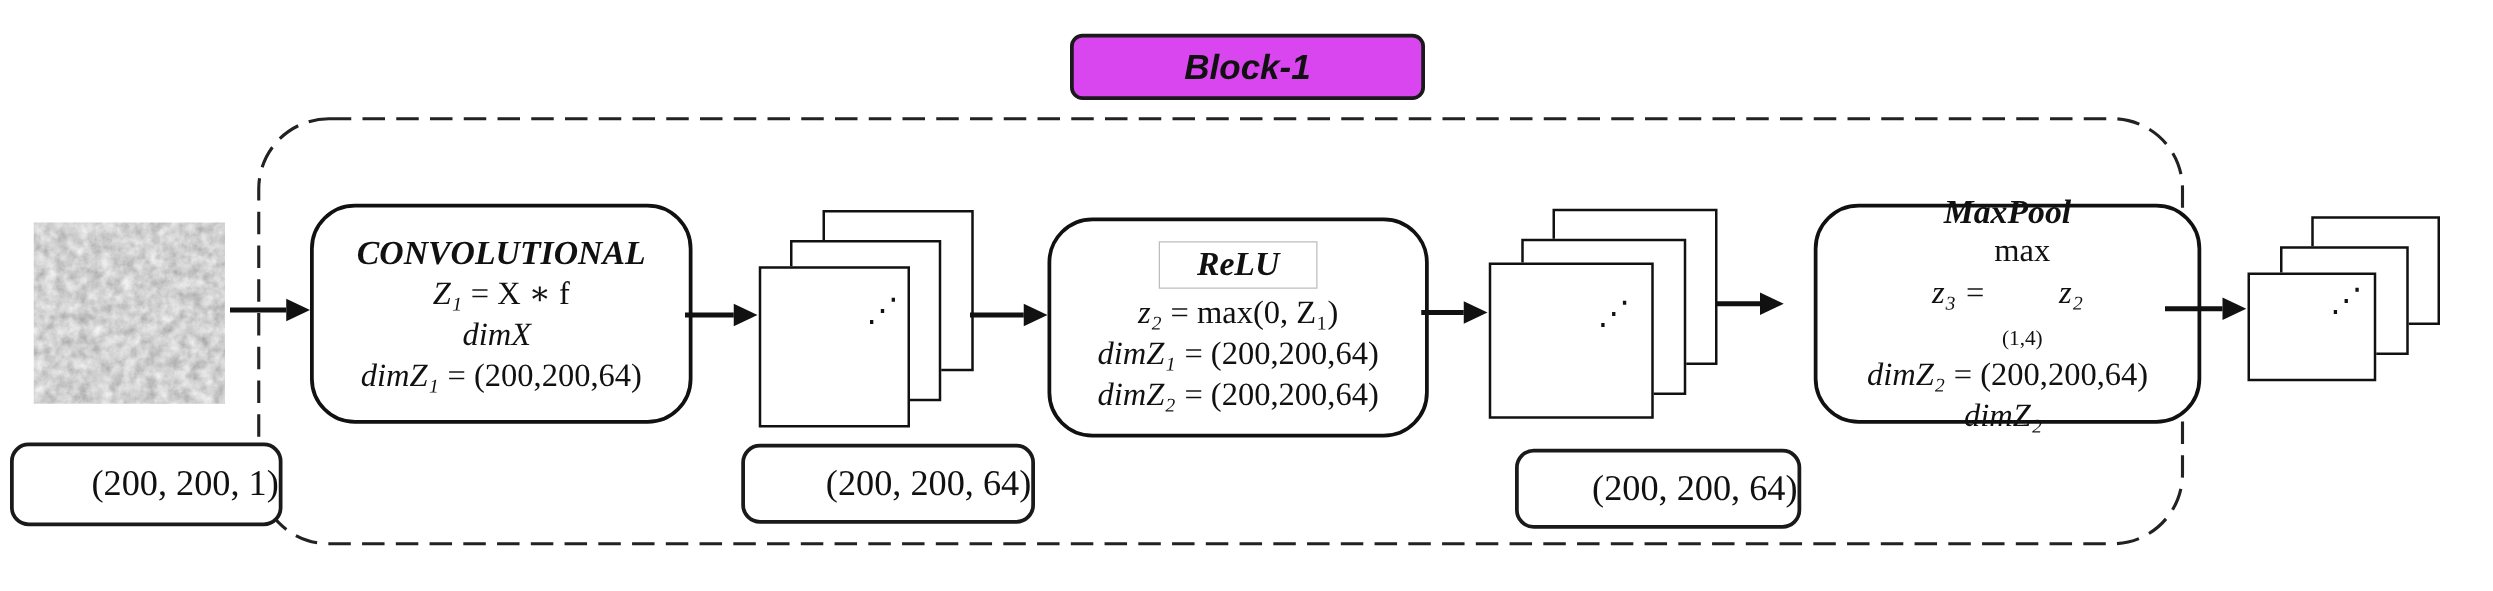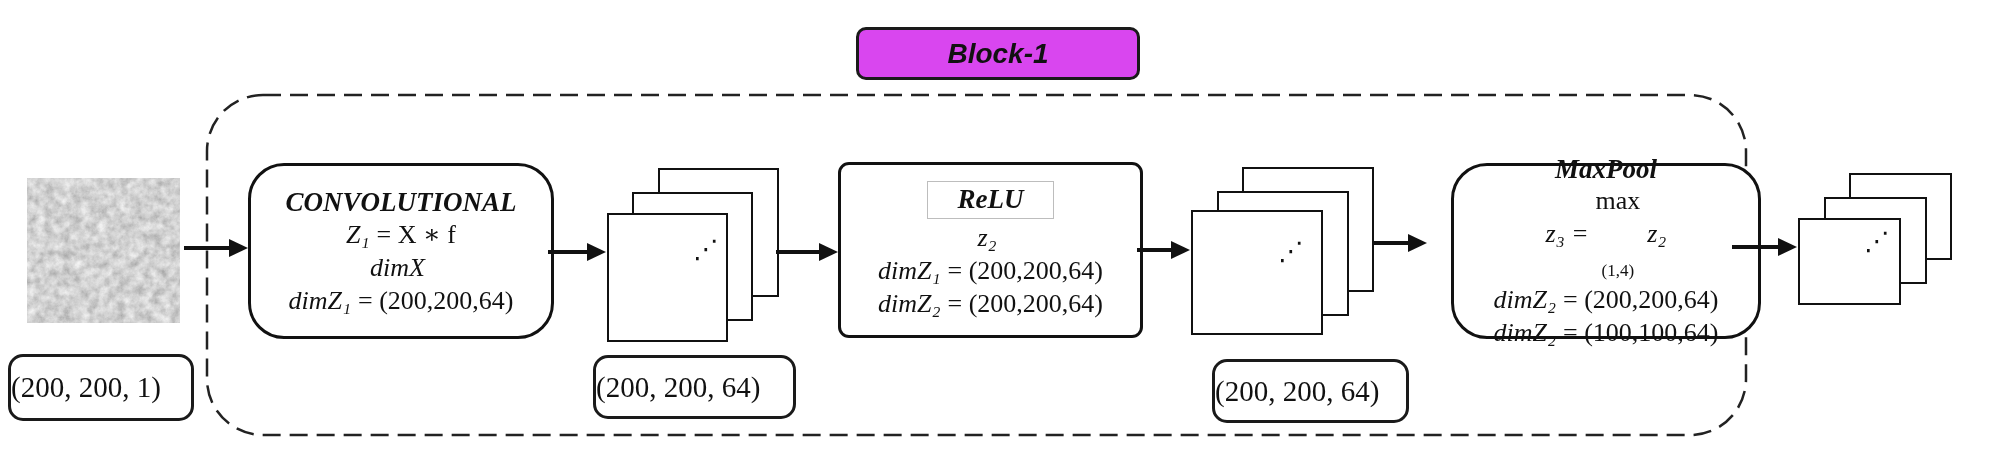--- a/index.html
+++ b/index.html
@@ -19,35 +19,35 @@
     font-family:"Liberation Sans","DejaVu Sans",sans-serif;
     font-weight:bold; font-style:italic; font-size:28px; color:#111;
   }
   
   .dashed-svg { position:absolute; left:205px; top:93px; z-index:1; }
   
   .input-img { position:absolute; left:27px; top:178px; z-index:3; }
   
   .io-label {
     position:absolute; border:3px solid #1a1a1a; border-radius:15px; background:#fff;
-    display:flex; align-items:center; justify-content:flex-start;
-    font-size:29px; z-index:4;
+    display:flex; align-items:center; justify-content:flex-end;
+    font-size:29px; z-index:4;padding-left:32px;
   }
   .io-label.l-input  { left:8px;    top:354px; width:180px; height:61px; }
   .io-label.l-stack1 { left:593px;  top:355px; width:197px; height:58px; }
   .io-label.l-stack2 { left:1212px; top:359px; width:191px; height:58px; }
   .io-label.l-output { left:1778px; top:355px; width:193px; height:60px; }
   
   .layer-box {
     position:absolute; border:3.5px solid #111; border-radius:36px; background:#fff;
     display:flex; flex-direction:column; align-items:center; justify-content:center;
     z-index:4;
   }
   .box-conv    { left:248px;  top:163px; width:300px; height:170px; }
-  .box-relu    { left:838px;  top:162px; width:299px; height:170px;border-radius:11px; }
+  .box-relu    { left:838px;  top:174px; width:299px; height:170px; }
   .box-maxpool { left:1428px; top:163px; width:304px; height:170px;margin-left:23px; }
   .layer-title { font-weight:bold; font-style:italic; font-size:27px; line-height:32px; }
   .relu-title-frame {
     border:1px solid #bdbdbd; padding:1px 30px 3px 30px; margin-bottom:2px;
     display:flex; align-items:center; justify-content:center;
   }
   .eq-line { font-size:26px; line-height:33px; white-space:nowrap; display:flex; align-items:baseline; }
   .lhs { font-style:italic; padding-right:7px; }
   .rhs { font-style:normal; }
   .rhs.it { }
@@ -149,20 +149,21 @@
   <div class="io-label l-stack1">
     <span>(200, 200, 64)</span>
   </div>
 
   <div class="layer-box box-relu">
     <div class="relu-title-frame">
       <span class="layer-title">ReLU</span>
     </div>
     <div class="eq-line">
       <span class="lhs">z₂</span>
+      <span class="rhs">= max(0, Z₁)</span>
     </div>
     <div class="eq-line">
       <span class="lhs">dimZ₁</span>
       <span class="rhs">= (200,200,64)</span>
     </div>
     <div class="eq-line">
       <span class="lhs">dimZ₂</span>
       <span class="rhs">= (200,200,64)</span>
     </div>
   </div>
@@ -185,21 +186,20 @@
         <span class="under">(1,4)</span>
       </span>
       <span class="rhs-var">z₂</span>
     </div>
     <div class="eq-line">
       <span class="lhs">dimZ₂</span>
       <span class="rhs">= (200,200,64)</span>
     </div>
     <div class="eq-line">
       <span class="lhs">dimZ₂</span>
-      <span class="rhs">= (100,100,64)</span>
     </div>
   </div>
 
   <div class="fm-square s3 back"></div>
   <div class="fm-square s3 mid"></div>
   <div class="fm-square s3 front"></div>
   <div class="fm-dots d3">⋰</div>
 
 </div>
 

